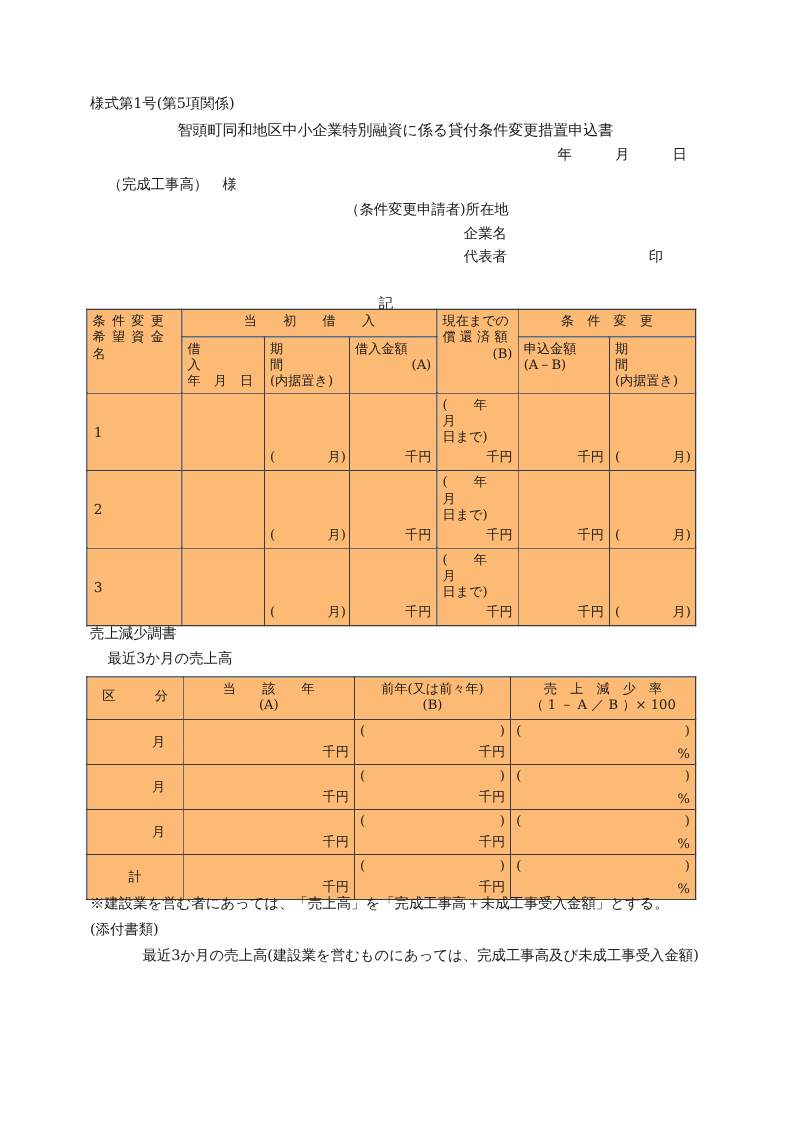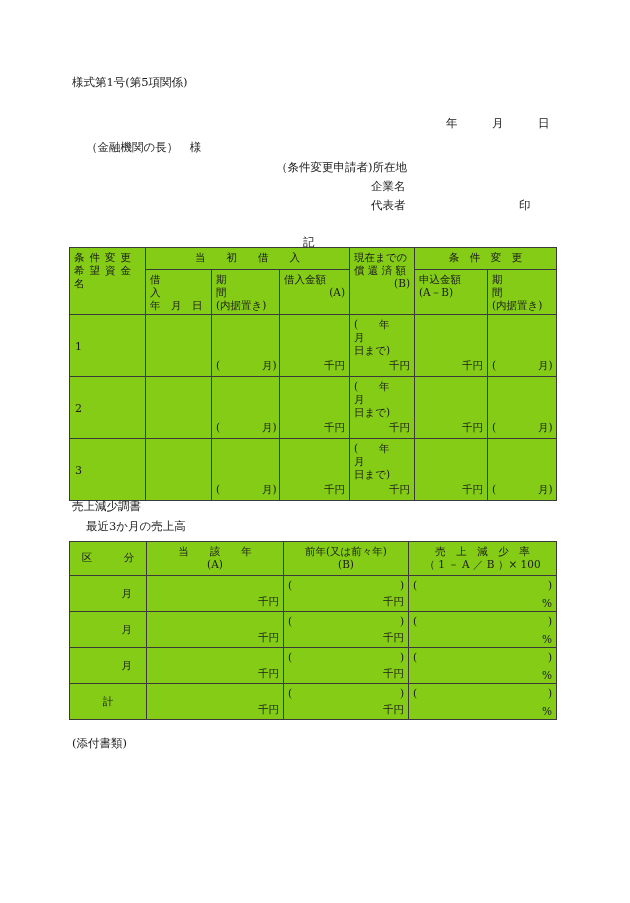--- a/index.html
+++ b/index.html
@@ -30,21 +30,21 @@
   #intro     {left:86px;  top:219px; font-size:11.5px;}
   #ki-mark   {left:303px; top:236px; font-size:11.5px;}
 
   
   table{border-collapse:collapse; position:absolute; table-layout:fixed;}
   table td{
     border:1px solid #3a3a3a;
     font-size:10.5px;
     padding:0;
     vertical-align:top;
-    background:#84cc16;
+    background:#fdba74;
   }
 
   
   #loan-table{left:69px; top:247px; width:487px;}
   #loan-table td{position:relative;}
   .hd{font-size:10.5px; line-height:13px;}
   .hd-pad{padding:3px 4px 2px 4px;}
   .ctr{text-align:center;}
   .rgt{text-align:right;}
 
@@ -76,22 +76,23 @@
   #note-attach-title{left:72px; top:737px; font-size:11.5px;}
   #note-attach-1{left:114px; top:758px; font-size:11.5px;}
   #note-attach-2{left:86px;  top:779px; font-size:11.5px;}
 </style>
 </head>
 <body>
 
 <div class="page">
 
   <div class="t" id="doc-no">様式第1号(第5項関係)</div>
+  <div class="t" id="doc-title">智頭町同和地区中小企業特別融資に係る貸付条件変更措置申込書</div>
   <div class="t" id="date-line">年　　　月　　　日</div>
-  <div class="t" id="addressee">（金融機関の長）　様</div>
+  <div class="t" id="addressee">（完成工事高）　様</div>
   <div class="t" id="appl-addr">（条件変更申請者)所在地</div>
   <div class="t" id="appl-comp">企業名</div>
   <div class="t" id="appl-rep">代表者</div>
   <div class="t" id="seal-mark">印</div>
   <div class="t" id="ki-mark">記</div>
 
   <table id="loan-table">
     <colgroup>
       <col style="width:76px">
       <col style="width:66px">
@@ -321,15 +322,17 @@
         </td>
         <td>
           <span class="s-paren-l">(</span>
           <span class="s-paren-r">)</span>
           <span class="s-unit">%</span>
         </td>
       </tr>
     </tbody>
   </table>
 
+  <div class="t" id="note-main">※建設業を営む者にあっては、「売上高」を「完成工事高＋未成工事受入金額」とする。</div>
   <div class="t" id="note-attach-title">(添付書類)</div>
+  <div class="t" id="note-attach-1">最近3か月の売上高(建設業を営むものにあっては、完成工事高及び未成工事受入金額)</div>
 
 </div>
 
 </body></html>

